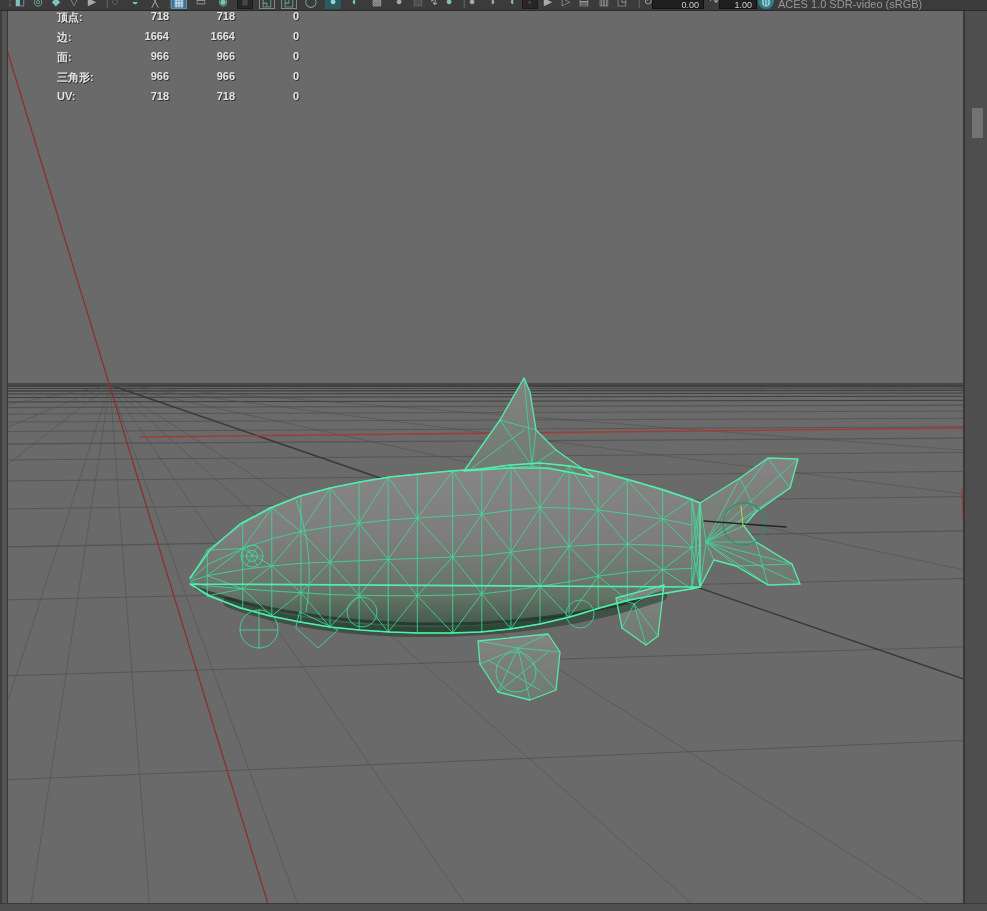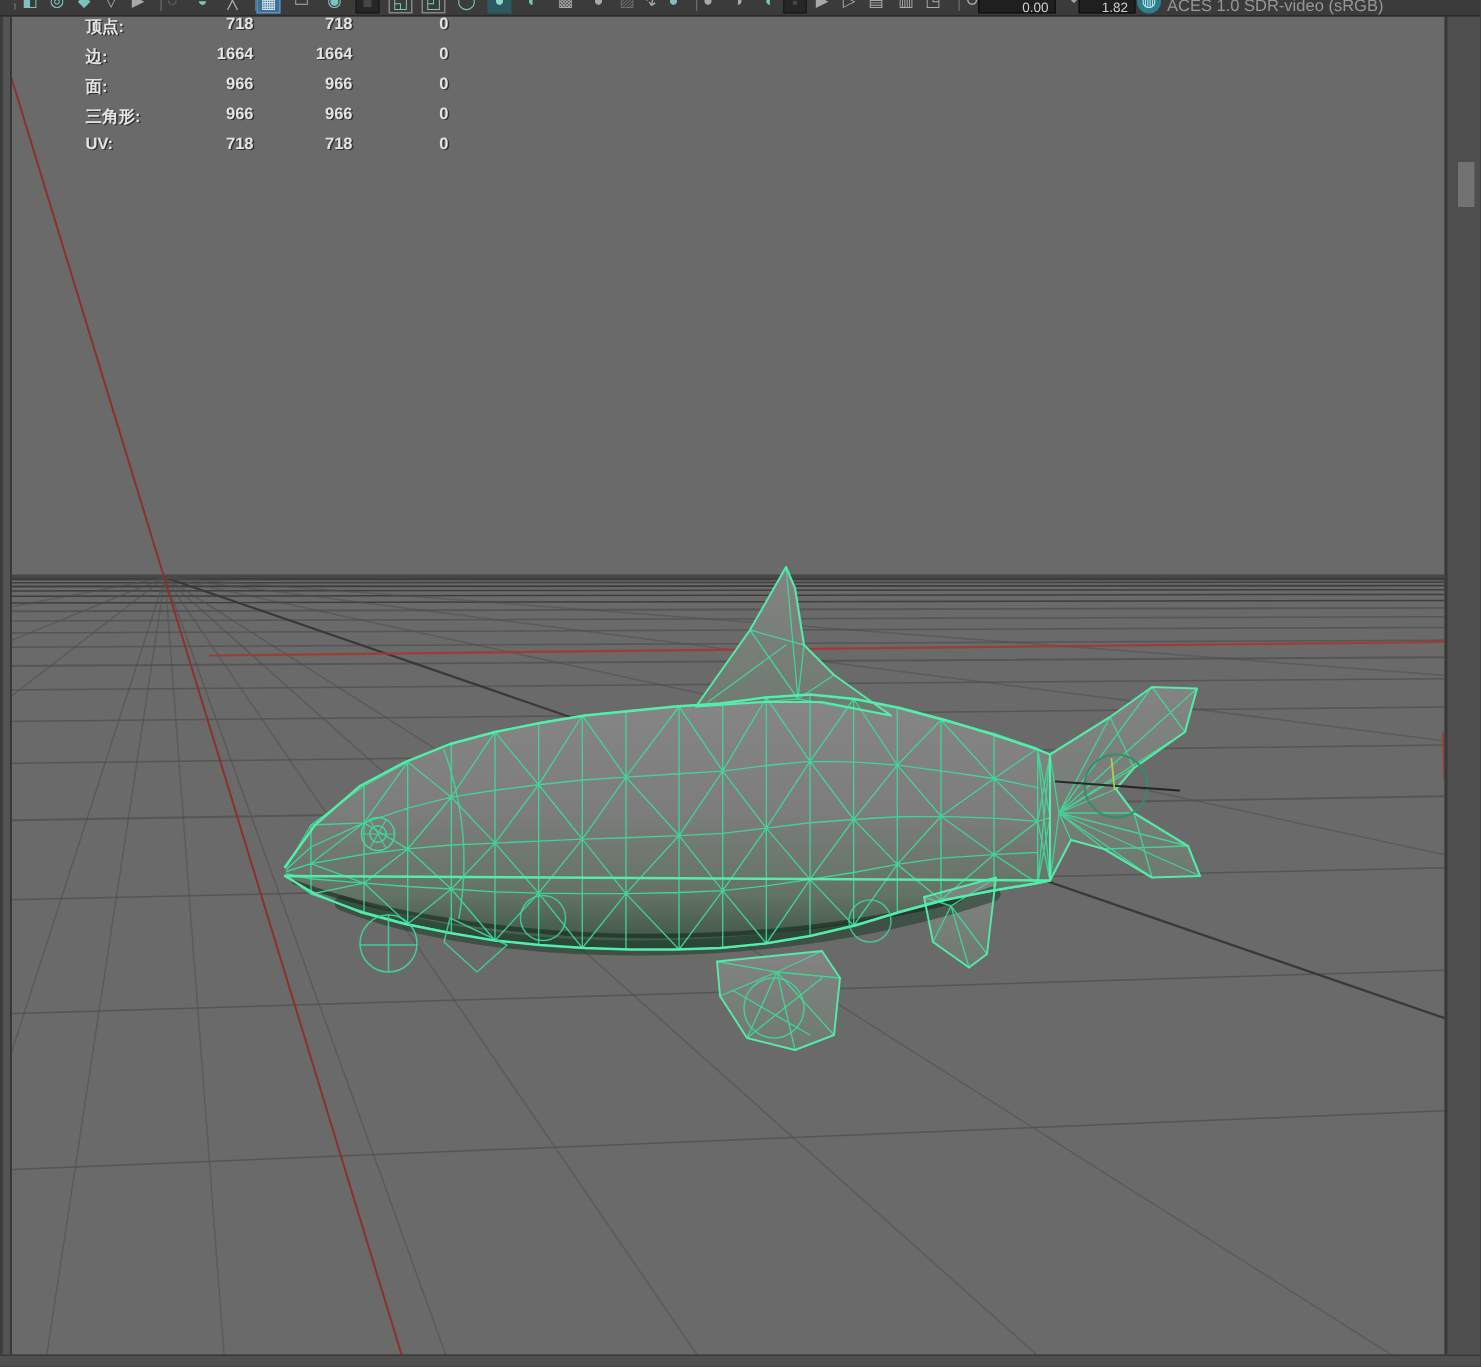--- a/index.html
+++ b/index.html
@@ -169,21 +169,21 @@
         <div class="tb-icon ic-gray" style="left: 558px;">▷</div>
         <div class="tb-icon ic-gray" style="left: 576px;">▤</div>
         <div class="tb-icon ic-gray" style="left: 596px;">▥</div>
         <div class="tb-icon ic-gray" style="left: 614px;">◳</div>
         <div class="tb-icon ic-dim" style="left: 632px;">│</div>
         <div class="tb-icon ic-gray" style="left: 640px;">↻</div>
         <div class="tb-icon ic-gray" style="left: 706px;">↷</div>
         <div class="tb-icon ic-tealRound" style="left: 758px;">◍</div>
       </div>
     <div class="tfield" style="left:652px;width:52px;">0.00</div>
-    <div class="tfield" style="left:719px;width:38px;">1.82</div>
+    <div class="tfield" style="left:719px;width:38px;">1.00</div>
     <div class="cslabel" style="left:778px;">ACES 1.0 SDR-video (sRGB)</div>
   </div>
 
   <div class="hud" id="hud">
       <div class="hud-row">
         <span class="lbl">顶点:</span>
         <span class="v1">718</span>
         <span class="v2">718</span>
         <span class="v3">0</span>
       </div>

